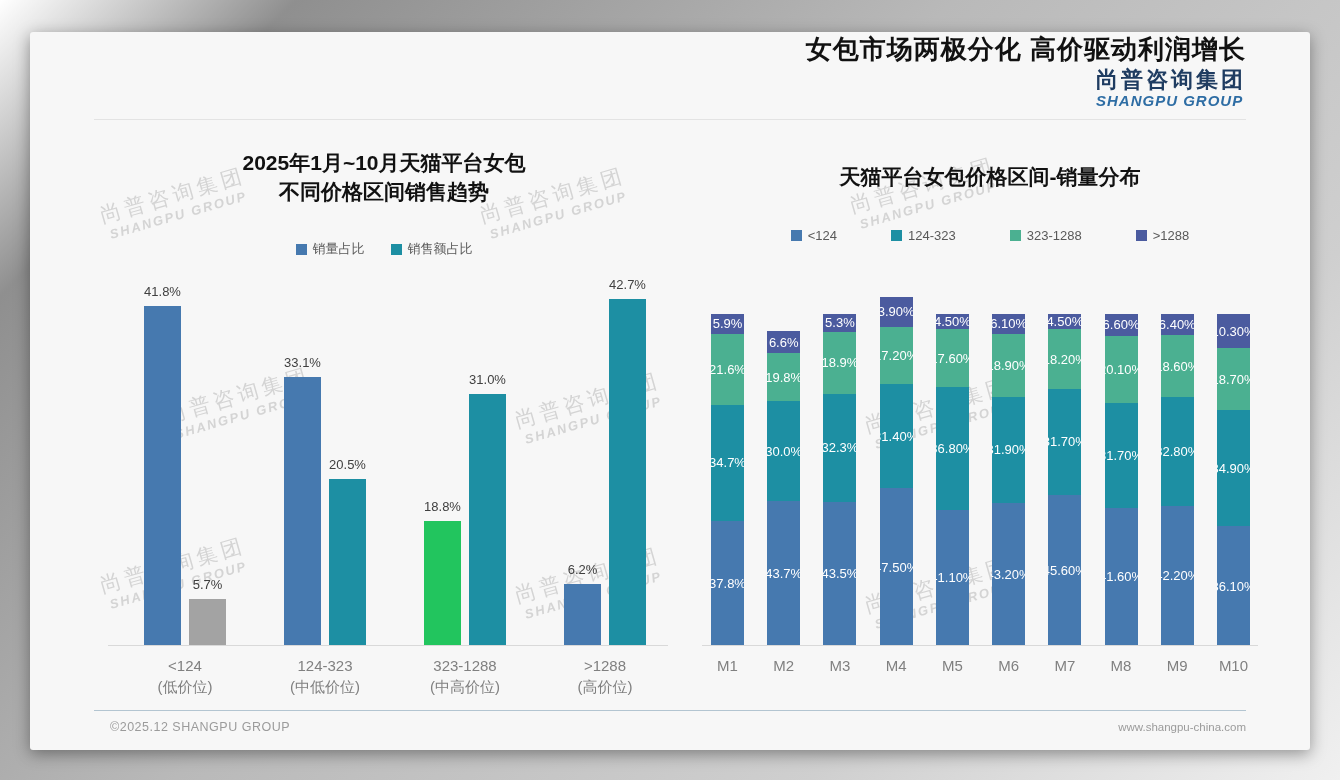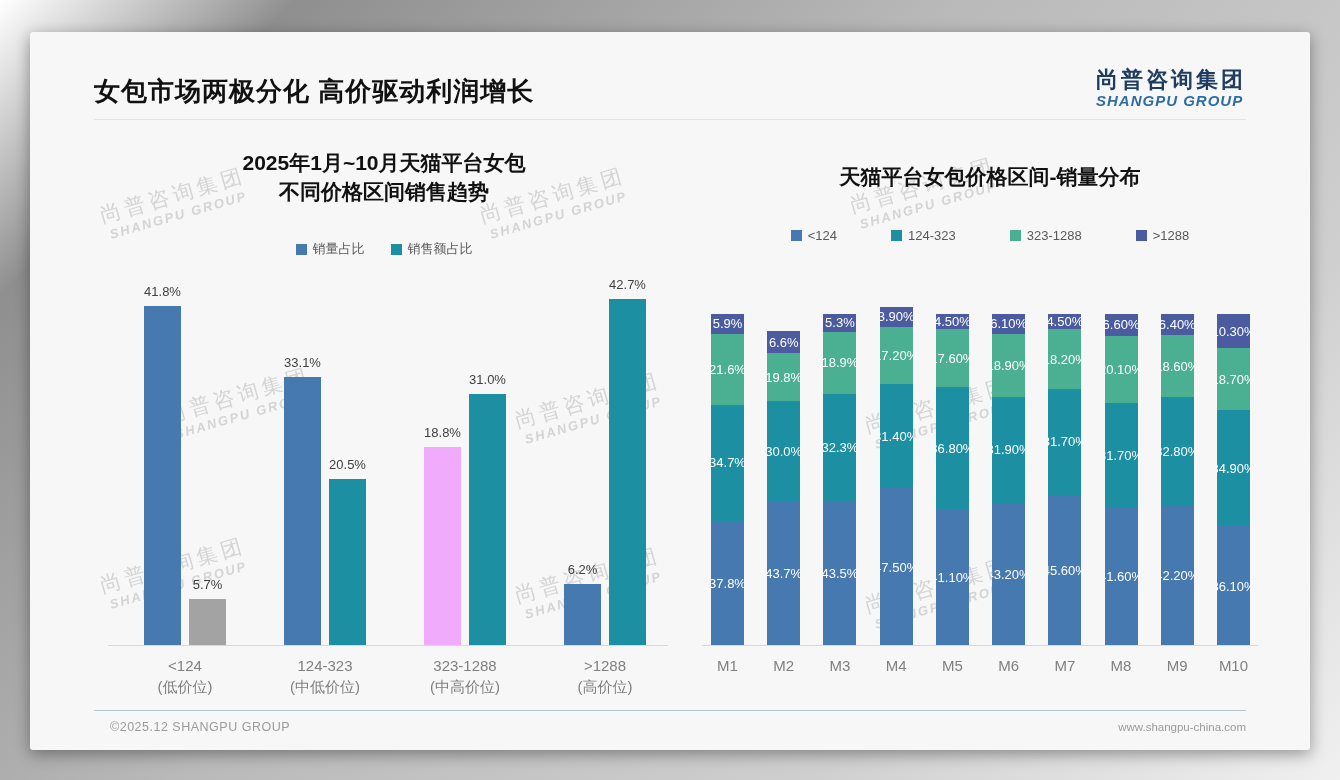--- a/index.html
+++ b/index.html
@@ -17,21 +17,21 @@
   .wm {
     position:absolute; transform:rotate(-16deg); color:#d4d4d4;
     text-align:center; pointer-events:none; z-index:0; line-height:1.25; white-space:nowrap;
   }
   .wm .wm-cn { font-size:21px; letter-spacing:4px; }
   .wm .wm-en { font-size:13px; font-weight:bold; font-style:italic; letter-spacing:2px; }
   
   .header {
     position:absolute; left:64px; right:64px; top:0; height:88px;
     border-bottom:1px solid #e3e3e3; display:flex; justify-content:space-between;
-    align-items:flex-end; padding-bottom:10px; z-index:1;
+    align-items:flex-end; padding-bottom:10px; z-index:1;flex-direction:column;
   }
   .page-title { font-size:26px; font-weight:bold; color:#111; letter-spacing:1px; }
   .logo { text-align:left; line-height:1.1; }
   .logo-cn { display:block; font-size:22px; font-weight:bold; color:#1f3c61; letter-spacing:3px; }
   .logo-en { display:block; font-size:15px; font-weight:bold; font-style:italic; color:#2e6da4; letter-spacing:1px; }
   
   .chart-title { position:absolute; text-align:center; font-size:21px; font-weight:bold; color:#111; line-height:1.4; white-space:pre-line; z-index:1; }
   #ltitle { left:64px; top:116px; width:580px; }
   #rtitle { left:700px; top:130px; width:520px; }
   .legend { position:absolute; display:flex; justify-content:center; align-items:center; z-index:1; }
@@ -146,21 +146,21 @@
       </div>
       <div class="bar-group">
         <div class="bar" style="height: 268.11px; background: rgb(70, 121, 175);">
           <div class="value-label">33.1%</div>
         </div>
         <div class="bar" style="height: 166.05px; background: rgb(29, 143, 163);">
           <div class="value-label">20.5%</div>
         </div>
       </div>
       <div class="bar-group">
-        <div class="bar" style="height: 198px; background: #f0abfc;">
+        <div class="bar" style="height: 124px; background: #22c55e;">
           <div class="value-label">18.8%</div>
         </div>
         <div class="bar" style="height: 251.1px; background: rgb(29, 143, 163);">
           <div class="value-label">31.0%</div>
         </div>
       </div>
       <div class="bar-group">
         <div class="bar" style="height: 61px; background: rgb(70, 121, 175);">
           <div class="value-label">6.2%</div>
         </div>
@@ -216,21 +216,21 @@
       <div class="stacked-column">
         <div class="stacked-segment" style="height: 144.42px; background: rgb(70, 121, 175);">43.5%</div>
         <div class="stacked-segment" style="height: 107.236px; background: rgb(29, 143, 163);">32.3%</div>
         <div class="stacked-segment" style="height: 62.748px; background: rgb(75, 176, 145);">18.9%</div>
         <div class="stacked-segment" style="height: 17.596px; background: rgb(75, 91, 159);">5.3%</div>
       </div>
       <div class="stacked-column">
         <div class="stacked-segment" style="height: 157.7px; background: rgb(70, 121, 175);">47.50%</div>
         <div class="stacked-segment" style="height: 104.248px; background: rgb(29, 143, 163);">31.40%</div>
         <div class="stacked-segment" style="height: 57.104px; background: rgb(75, 176, 145);">17.20%</div>
-        <div class="stacked-segment" style="height: 20px; background: rgb(75, 91, 159);">3.90%</div>
+        <div class="stacked-segment" style="height: 30px; background: rgb(75, 91, 159);">3.90%</div>
       </div>
       <div class="stacked-column">
         <div class="stacked-segment" style="height: 136.452px; background: rgb(70, 121, 175);">41.10%</div>
         <div class="stacked-segment" style="height: 122.176px; background: rgb(29, 143, 163);">36.80%</div>
         <div class="stacked-segment" style="height: 58.432px; background: rgb(75, 176, 145);">17.60%</div>
         <div class="stacked-segment" style="height: 14.94px; background: rgb(75, 91, 159);">4.50%</div>
       </div>
       <div class="stacked-column">
         <div class="stacked-segment" style="height: 143.424px; background: rgb(70, 121, 175);">43.20%</div>
         <div class="stacked-segment" style="height: 105.908px; background: rgb(29, 143, 163);">31.90%</div>

